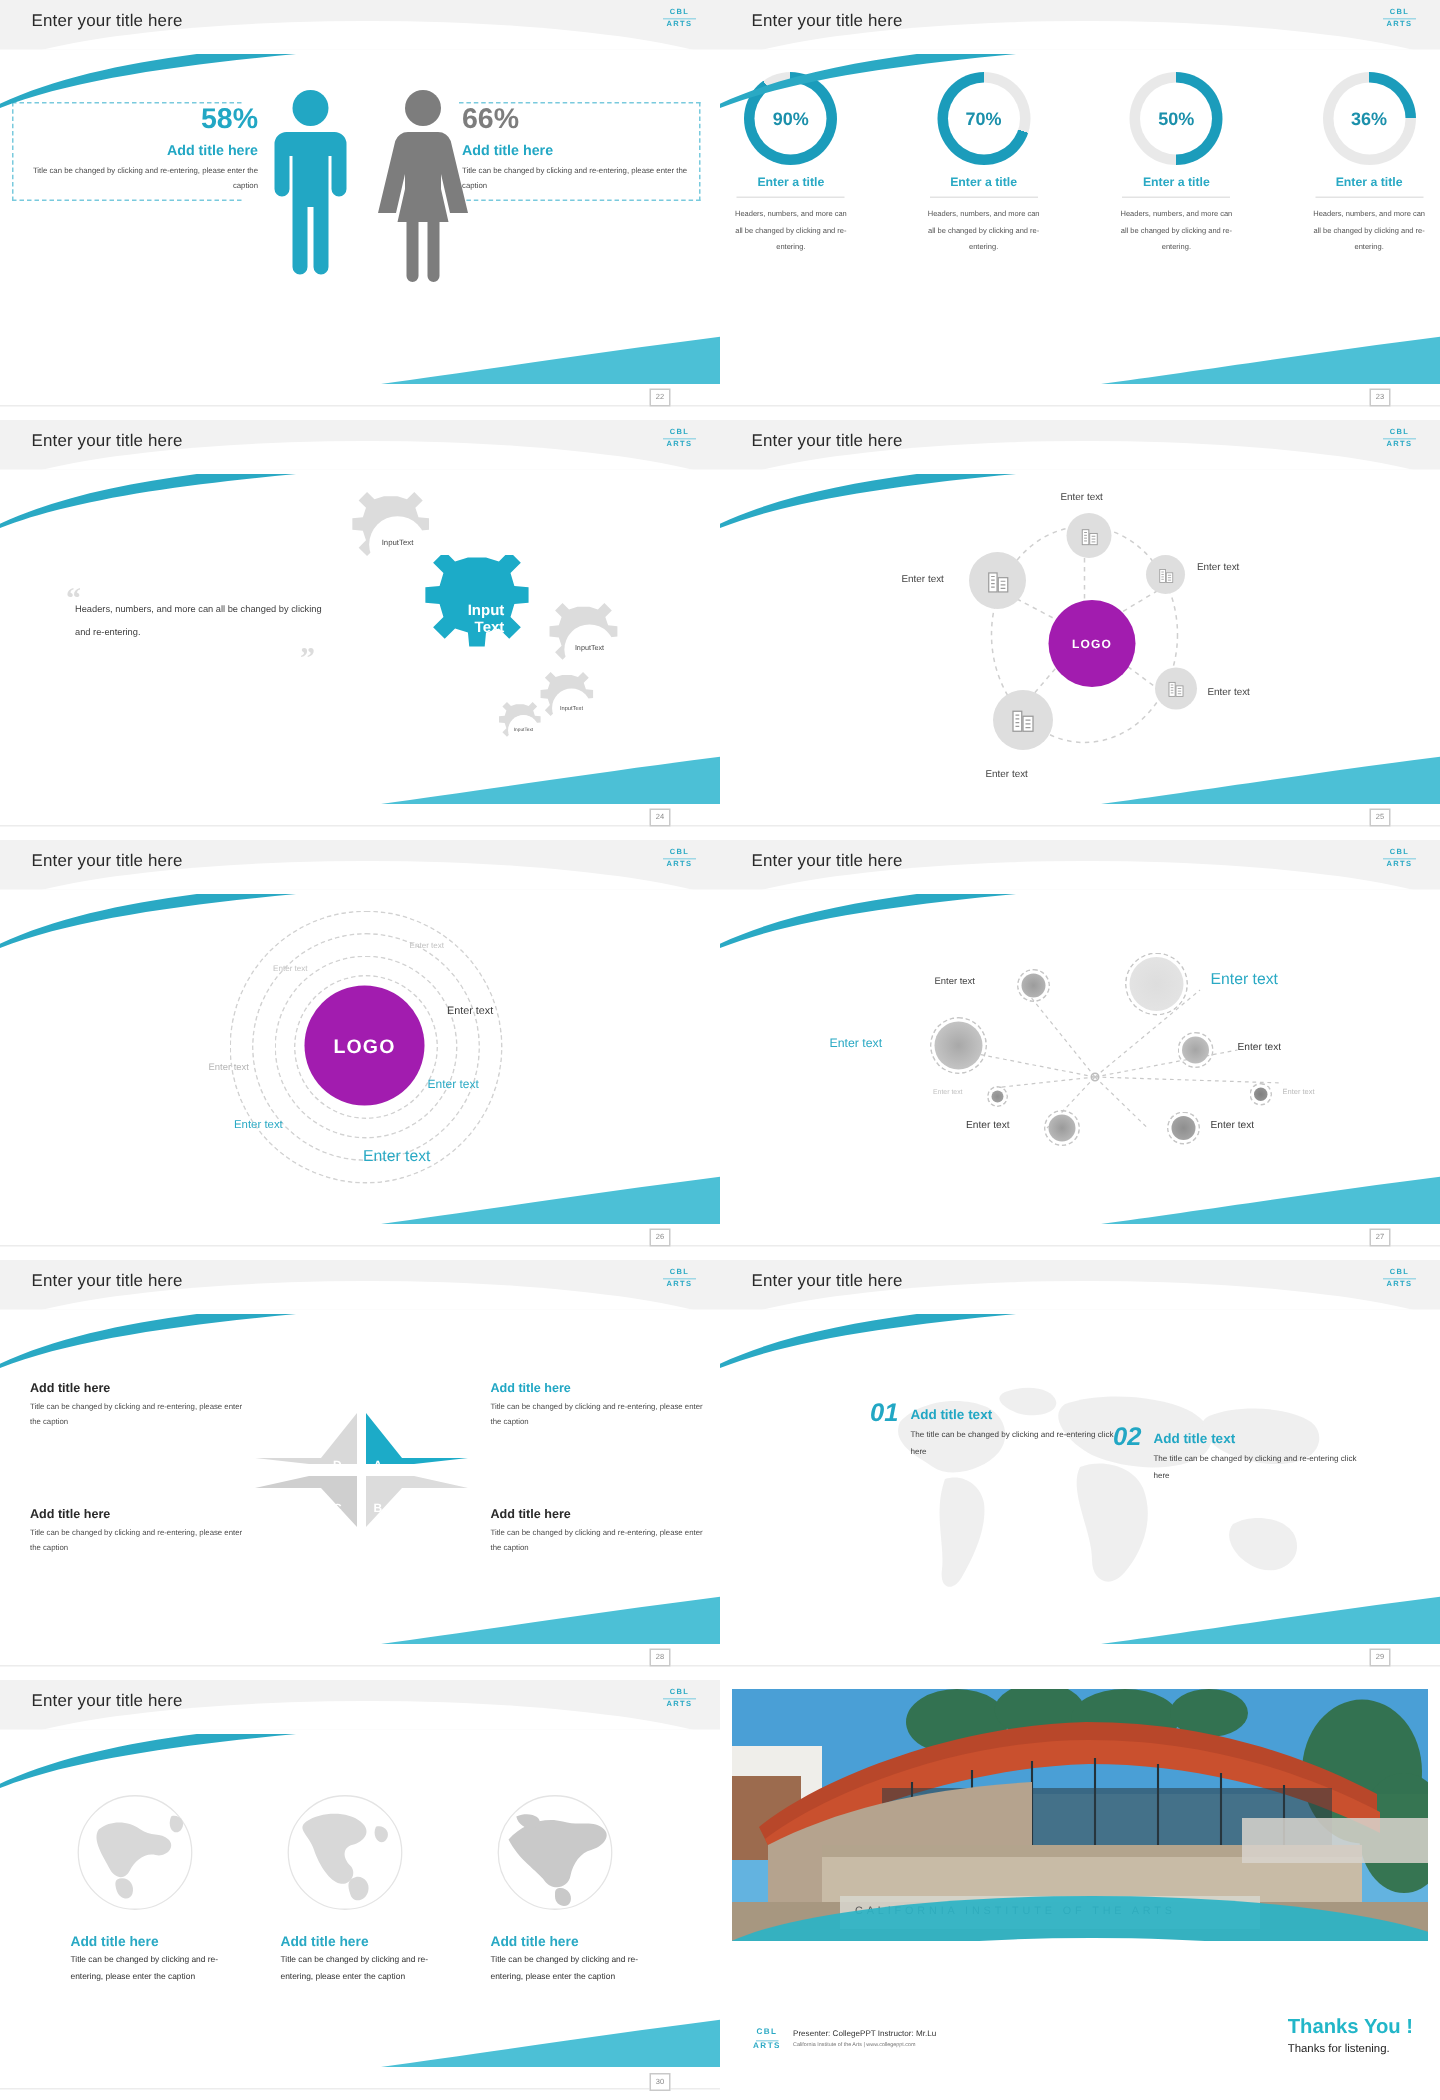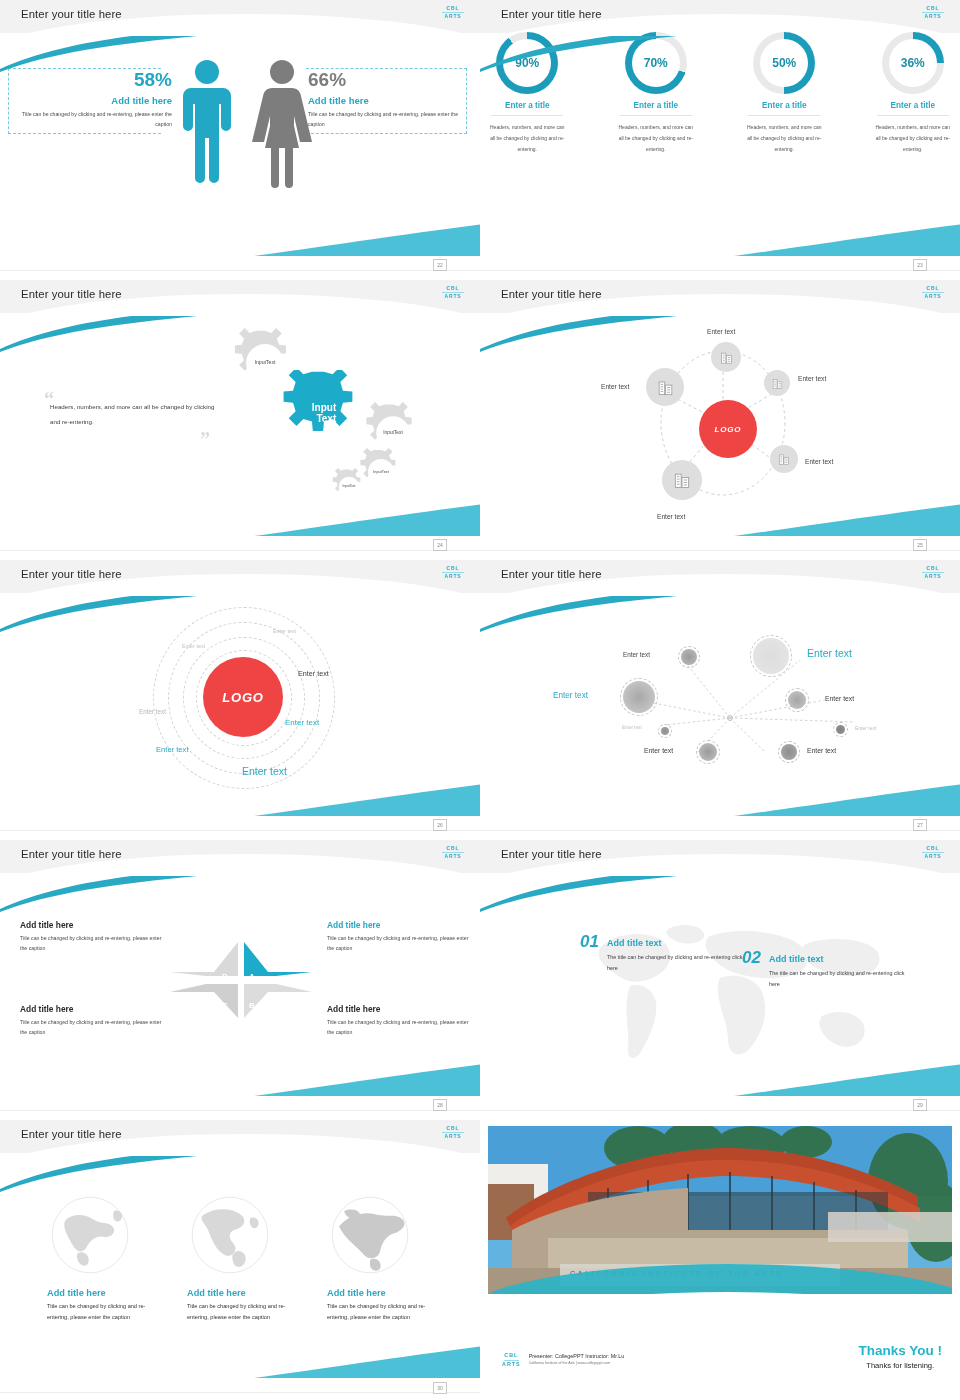--- a/index.html
+++ b/index.html
@@ -43,43 +43,43 @@
   .s1-sub{font-size:9.5px;font-weight:bold;color:#22a7c4;margin-top:4px;}
   .s1-body{font-size:5.2px;color:#4b4b4b;line-height:1.9;margin-top:4px;}
   .s1-bracket{position:absolute;top:28px;height:64px;border:1px dashed #79cadd;}
   .s1-bl{left:8px;width:152px;border-right:none;}
   .s1-br{left:306px;width:160px;border-left:none;}
   .fig{position:absolute;top:18px;}
   .fig-m{left:178px;}
   .fig-f{left:250px;}
 
   
-  .donuts{position:absolute;left:0;top:32px;width:480px;display:flex;gap:34px;}
+  .donuts{position:absolute;left:0;top:48px;width:480px;display:flex;gap:34px;}
   .dcol{width:120px;text-align:center;}
   .ring{width:62px;height:62px;border-radius:50%;margin:0 auto;position:relative;}
   .ring .inner{position:absolute;left:7px;top:7px;width:48px;height:48px;border-radius:50%;background:#fff;
                display:flex;align-items:center;justify-content:center;font-size:12px;font-weight:bold;color:#1b90ab;}
   .dtitle{font-size:8.2px;font-weight:bold;color:#2aa9c4;margin-top:7px;padding-bottom:5px;
           border-bottom:1px solid #e3e3e3;display:inline-block;width:72px;}
   .dbody{font-size:5px;color:#555;line-height:2.15;margin-top:6px;width:76px;margin-left:auto;margin-right:auto;}
 
   
   .quote-block{position:absolute;left:50px;top:120px;width:165px;}
   .q-mark{position:absolute;font-size:20px;color:#dcdcdc;font-family:"Liberation Serif",serif;font-weight:bold;}
   .q-open{left:-6px;top:-12px;}
   .q-close{left:150px;top:28px;}
   .q-text{font-size:6.2px;color:#3e3e3e;line-height:2.35;}
   .gear{position:absolute;}
   .gear .gt{position:absolute;left:0;top:0;width:100%;height:100%;}
   .gear .hub{position:absolute;border-radius:50%;background:#fff;display:flex;align-items:center;
              justify-content:center;text-align:right;line-height:1.15;color:#4a4a4a;}
 
   
-  .hub-logo{position:absolute;border-radius:50%;background:#ef4444;color:#fff;display:flex;
-            align-items:center;justify-content:center;font-weight:bold;letter-spacing:.8px;font-style:italic;}
+  .hub-logo{position:absolute;border-radius:50%;background:#a21caf;color:#fff;display:flex;
+            align-items:center;justify-content:center;font-weight:bold;letter-spacing:.8px;}
   .bnode{position:absolute;border-radius:50%;background:#dedede;display:flex;align-items:center;justify-content:center;}
   .blabel{position:absolute;font-size:6.6px;color:#444;}
 
   
   .cring{position:absolute;border:1px dashed #d2d2d2;border-radius:50%;}
   .clabel{position:absolute;white-space:nowrap;}
 
   
   .nnode{position:absolute;border-radius:50%;border:1px dashed #c6c6c6;}
   .nnode i{position:absolute;left:2px;top:2px;right:2px;bottom:2px;border-radius:50%;display:block;}
@@ -104,21 +104,21 @@
 
   
   .final{position:absolute;left:0;top:0;width:480px;height:272px;background:#fff;overflow:hidden;}
   .photo{position:absolute;left:8px;top:6px;width:464px;height:168px;overflow:hidden;}
   .sky{position:absolute;inset:0;background:linear-gradient(#3f9fd4,#8fc9e8 60%,#bcd8e0);}
   .plate{position:absolute;left:72px;top:138px;width:280px;height:22px;background:rgba(215,214,206,.86);}
   .plate span{position:absolute;left:10px;top:5px;font-size:7.2px;letter-spacing:2.6px;color:#555;}
   .tealband{position:absolute;left:-20px;top:138px;width:520px;height:110px;border-radius:50%/44%;
             background:#2bb3c6;opacity:.92;}
   .whitecut{position:absolute;left:-30px;top:166px;width:540px;height:120px;border-radius:50%/42%;background:#fff;}
-  .thanks{position:absolute;right:18px;bottom:22px;text-align:center;}
+  .thanks{position:absolute;right:18px;bottom:22px;text-align:left;}
   .thanks .t1{font-size:13.5px;font-weight:bold;color:#22b6c8;}
   .thanks .t2{font-size:7.6px;color:#222;margin-top:3px;}
   .foot{position:absolute;left:22px;bottom:24px;display:flex;align-items:flex-start;gap:8px;}
   .foot .flogo{text-align:center;line-height:1.1;}
   .foot .flogo .a{font-size:5.4px;color:#2aa9c4;letter-spacing:1px;font-weight:bold;}
   .foot .flogo .bar{height:1px;background:#9fd8e6;margin:1px 2px;}
   .foot .ftxt .r1{font-size:5.4px;color:#333;}
   .foot .ftxt .r2{font-size:3.6px;color:#777;margin-top:2px;}
 </style>
 </head>

